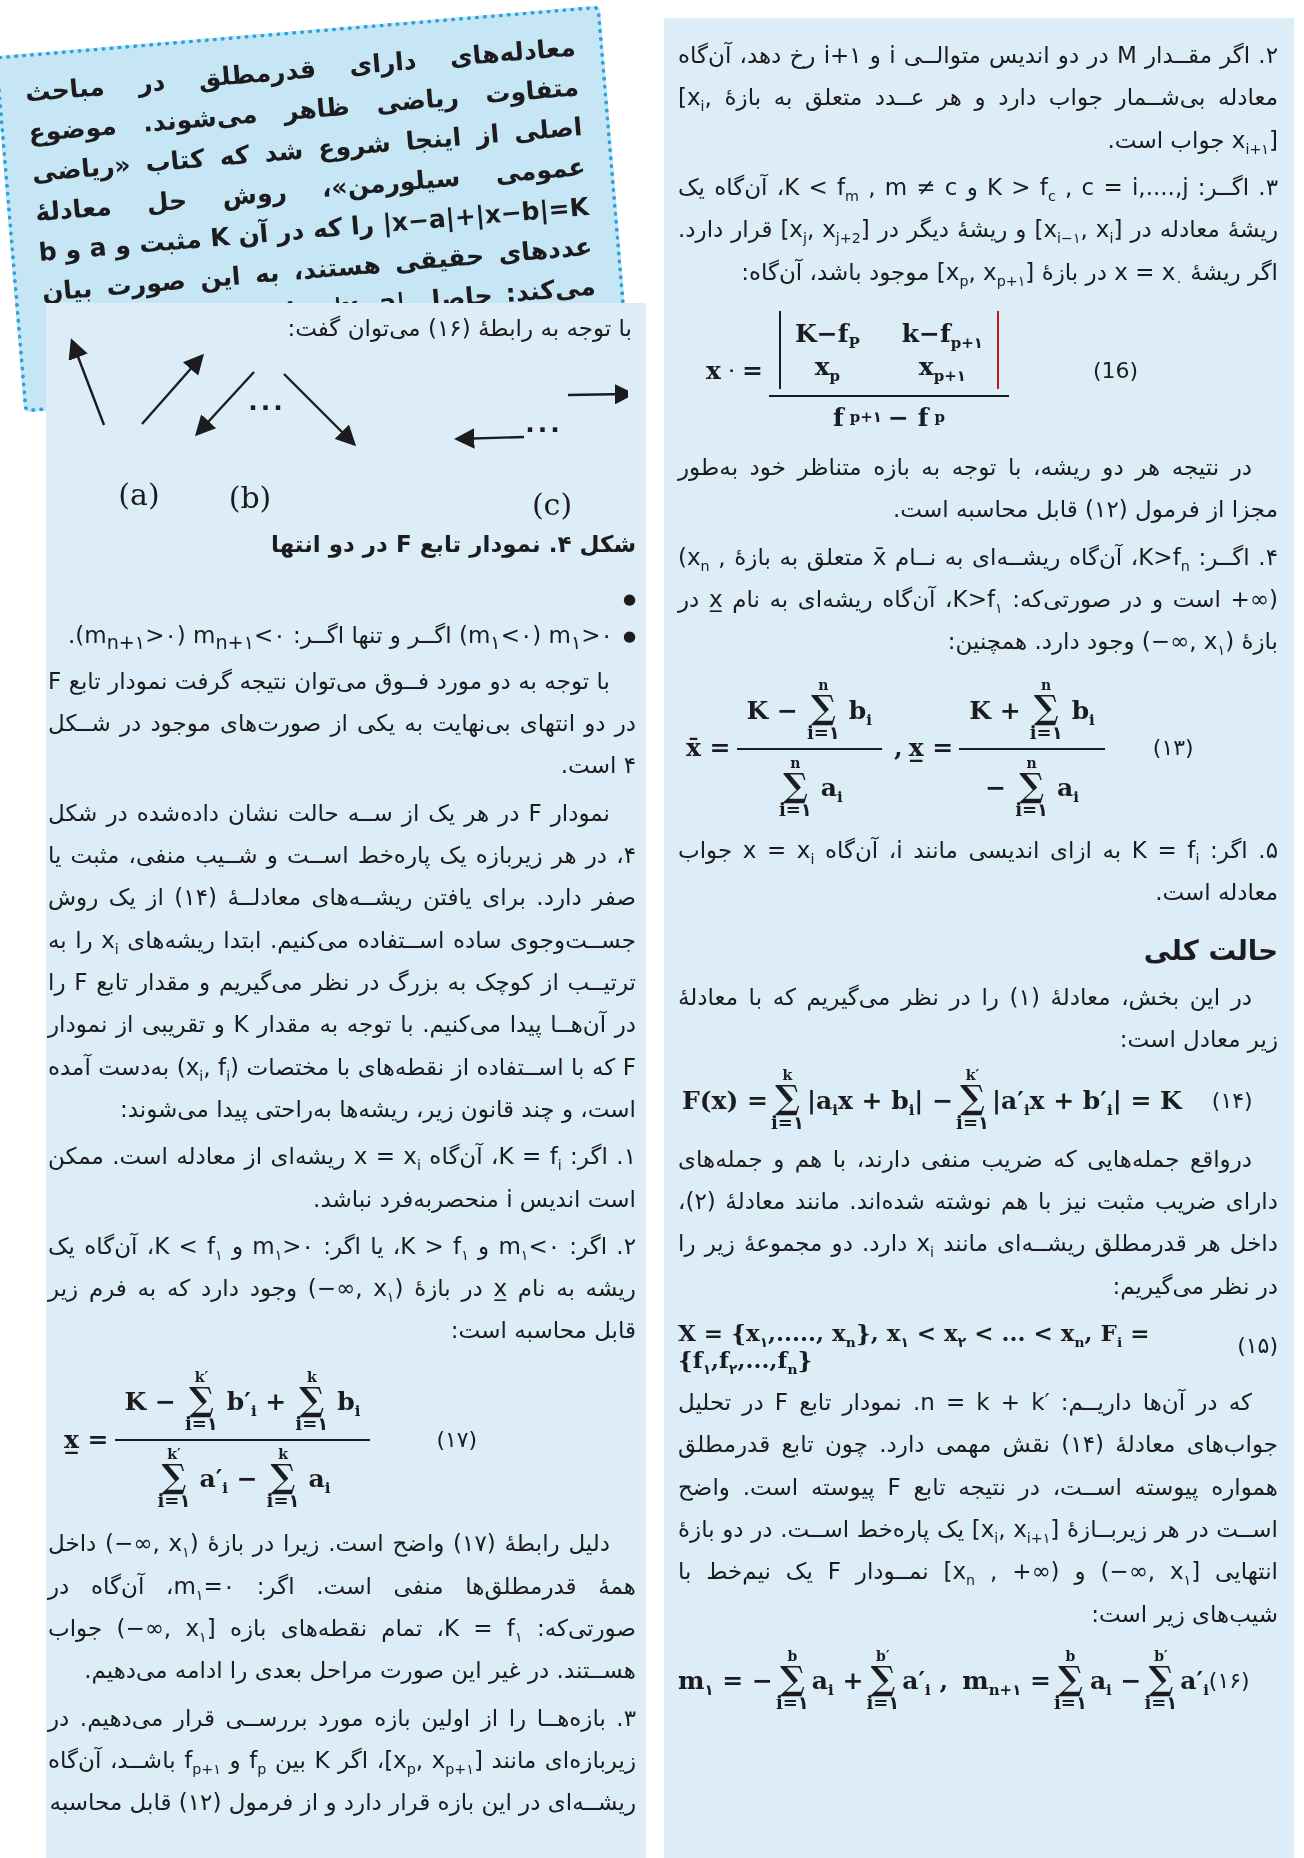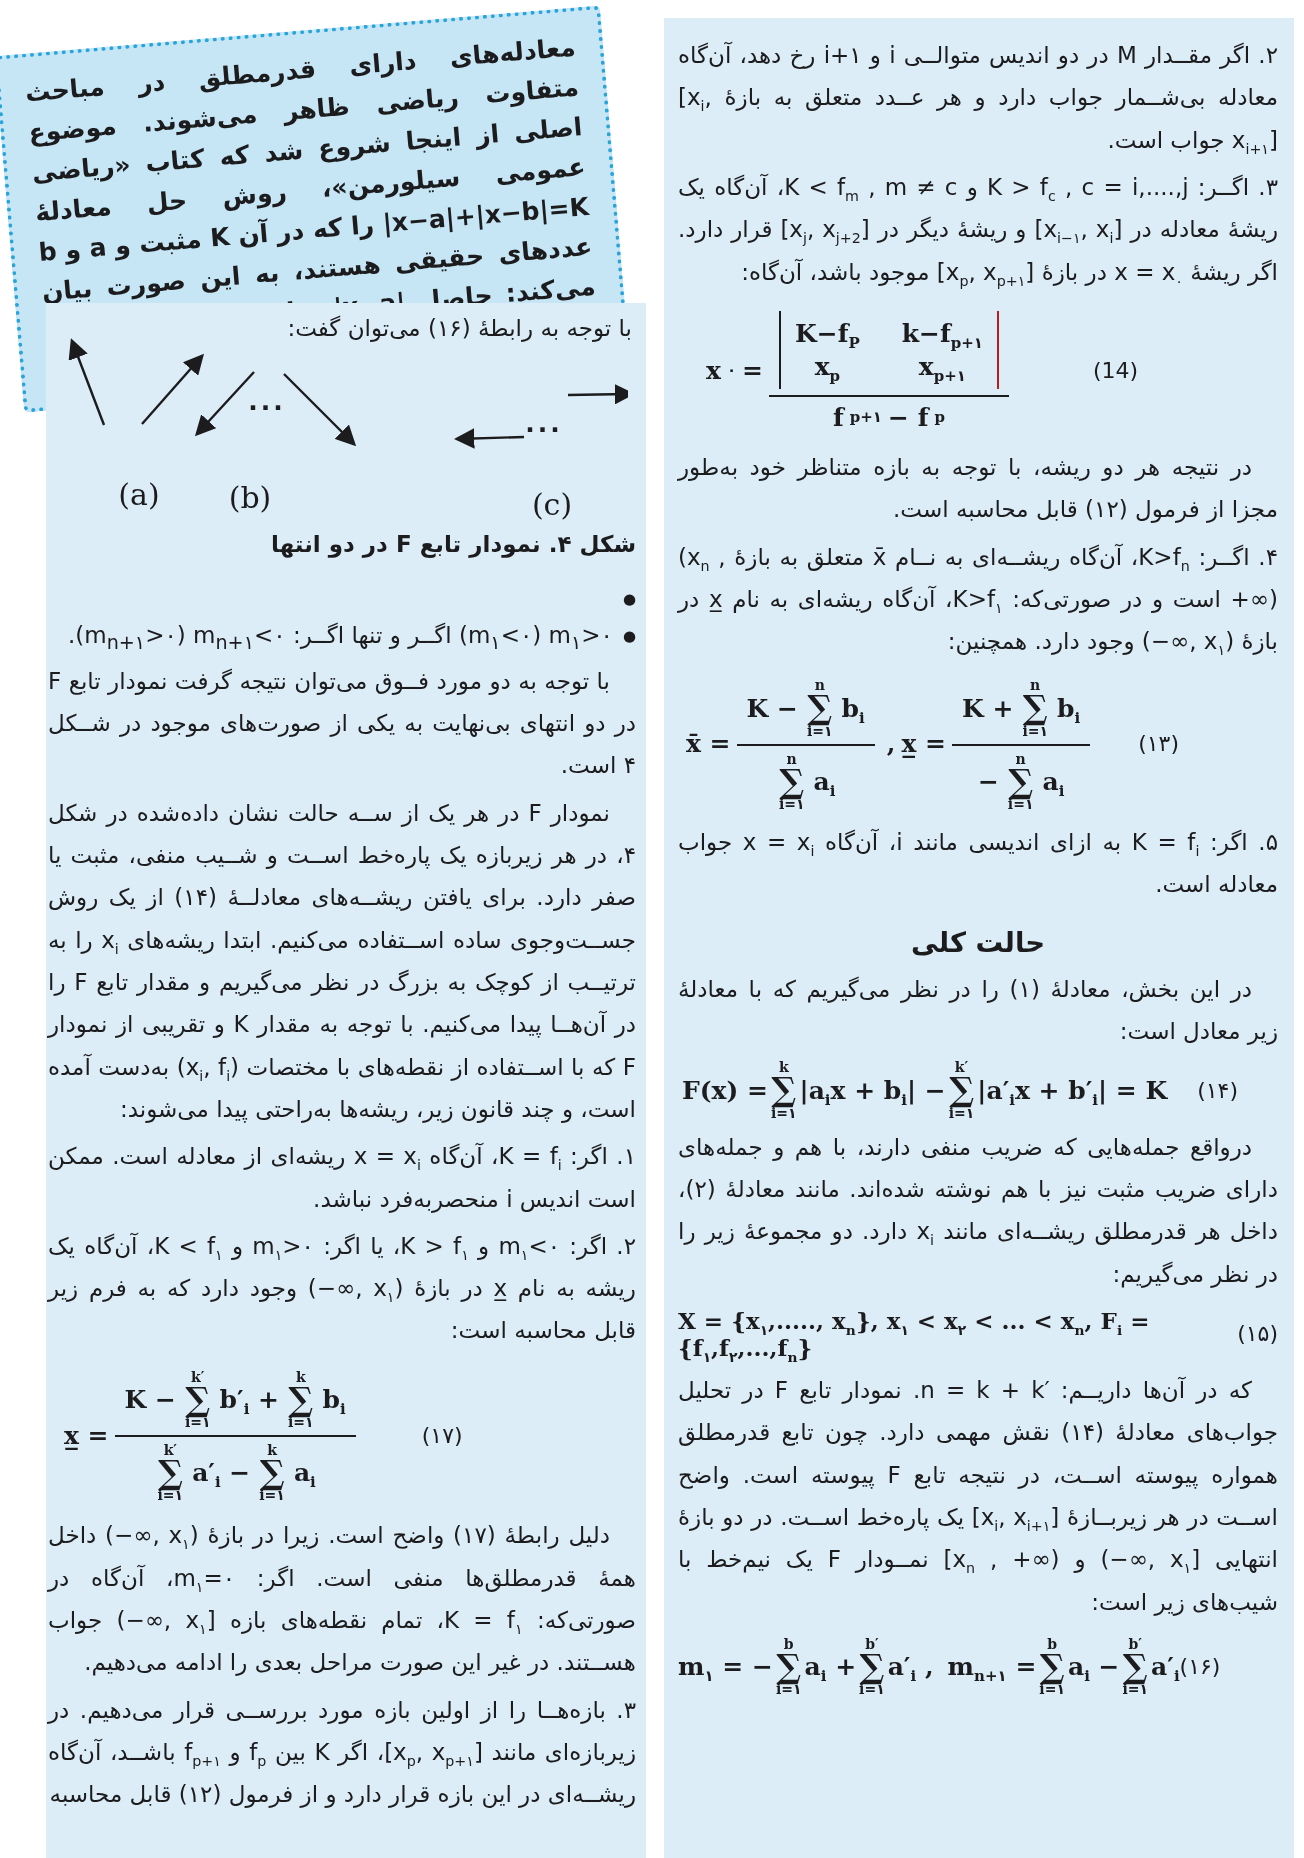--- a/index.html
+++ b/index.html
@@ -15,21 +15,21 @@
     position:absolute;left:8px;top:30px;width:608px;box-sizing:border-box;
     transform:rotate(-4.8deg);transform-origin:50% 50%;
     background:#c7e6f5;border:4px dotted #2aa5dc;border-radius:6px;
     padding:16px 24px 14px 24px;direction:rtl;text-align:justify;
     font-weight:bold;font-size:25px;line-height:1.6;
   }
 
   .para{direction:rtl;text-align:justify;font-size:23px;line-height:1.84;margin:0 0 5px 0;}
   .indent{text-indent:26px;}
   .caption{font-weight:bold;margin:2px 0 12px 0;}
-  .h2{direction:rtl;font-weight:bold;font-size:27.5px;margin:20px 0 10px 0;text-align:center;}
+  .h2{direction:rtl;font-weight:bold;font-size:27.5px;margin:20px 0 10px 0;}
 
   .bull{direction:rtl;display:flex;gap:10px;font-size:23px;line-height:1.84;align-items:flex-start;}
   .bmark{font-size:15px;padding-top:9px;}
 
   
   .fig{position:relative;height:206px;margin:0 0 2px 0;}
   .fig-intro{position:absolute;top:0;right:4px;direction:rtl;font-size:23px;}
   .fig svg{position:absolute;left:0;top:0;}
   .flab{font-family:"DejaVu Serif","Liberation Serif",serif;font-size:30px;fill:#1c1c1e;}
   .fdots{font-size:25px;font-weight:bold;fill:#1c1c1e;letter-spacing:3px;}
@@ -42,21 +42,21 @@
   .mrow sub{font-size:60%;line-height:0;}
   .para sub{font-size:62%;line-height:0;}
   .mlabel{font-weight:normal;font-size:22px;font-family:"DejaVu Sans",sans-serif;}
   .mpart{display:inline-flex;align-items:center;gap:6px;}
   .frac{display:inline-flex;flex-direction:column;align-items:center;vertical-align:middle;margin:0 6px;}
   .fn{display:inline-flex;align-items:center;justify-content:center;gap:6px;padding:2px 10px 6px 10px;border-bottom:2px solid #1c1c1e;}
   .fd{display:inline-flex;align-items:center;justify-content:center;gap:6px;padding-top:6px;}
   .bsum{display:inline-flex;flex-direction:column;align-items:center;line-height:1;margin:0 3px;}
   .bsum .bt{font-size:14px;}
   .bsum .sg{font-size:33px;line-height:.95;}
-  .bsum .bb{font-size:14px;}
+  .bsum .bb{font-size:18px;}
   .det{display:inline-grid;grid-template-columns:auto auto;gap:4px 42px;justify-items:center;
        border-left:2px solid #1c1c1e;border-right:2px solid #b91c1c;padding:8px 14px;}
 </style>
 </head>
 <body>
 
 <div class="callout">
   <span>معادله‌های دارای قدرمطلق در مباحث متفاوت ریاضی ظاهر می‌شوند. موضوع اصلی از اینجا شروع شد که کتاب «ریاضی عمومی سیلورمن»، روش حل معادلهٔ ⁦|x−a|+|x−b|=K⁩ را که در آن ⁦K⁩ مثبت و ⁦a⁩ و ⁦b⁩ عددهای حقیقی هستند، به این صورت بیان می‌کند: حاصل ⁦|x−a|⁩ برابر با فاصلهٔ ⁦x⁩ از ⁦a⁩ است</span>
 </div>
 
@@ -152,21 +152,21 @@
       <span class="fn">
         <span class="det">
           <span>K−f<sub>P</sub></span>
           <span>k−f<sub>p+۱</sub></span>
           <span>x<sub>p</sub></span>
           <span>x<sub>p+۱</sub></span>
         </span>
       </span>
       <span class="fd">f<sub>p+۱</sub> − f<sub>p</sub></span>
     </span>
-    <span class="mlabel" style="margin-left:78px;">(14)</span>
+    <span class="mlabel" style="margin-left:78px;">(16)</span>
   </div>
 
   <p class="para indent">در نتیجه هر دو ریشه، با توجه به بازه متناظر خود به‌طور مجزا از فرمول (۱۲) قابل محاسبه است.</p>
   <p class="para">۴. اگــر: ⁦K&gt;f<sub>n</sub>⁩، آن‌گاه ریشــه‌ای به نــام ⁦x̄⁩ متعلق به بازهٔ ⁦(x<sub>n</sub> , +∞)⁩ است و در صورتی‌که: ⁦K&gt;f<sub>۱</sub>⁩، آن‌گاه ریشه‌ای به نام ⁦x̲⁩ در بازهٔ ⁦(−∞, x<sub>۱</sub>)⁩ وجود دارد. همچنین:</p>
 
   <div class="mrow" style="margin:14px 0 10px 0;padding-left:8px;">
     <span class="mpart">x̄ =</span>
     <span class="frac">
       <span class="fn">
         <span>K −</span>

